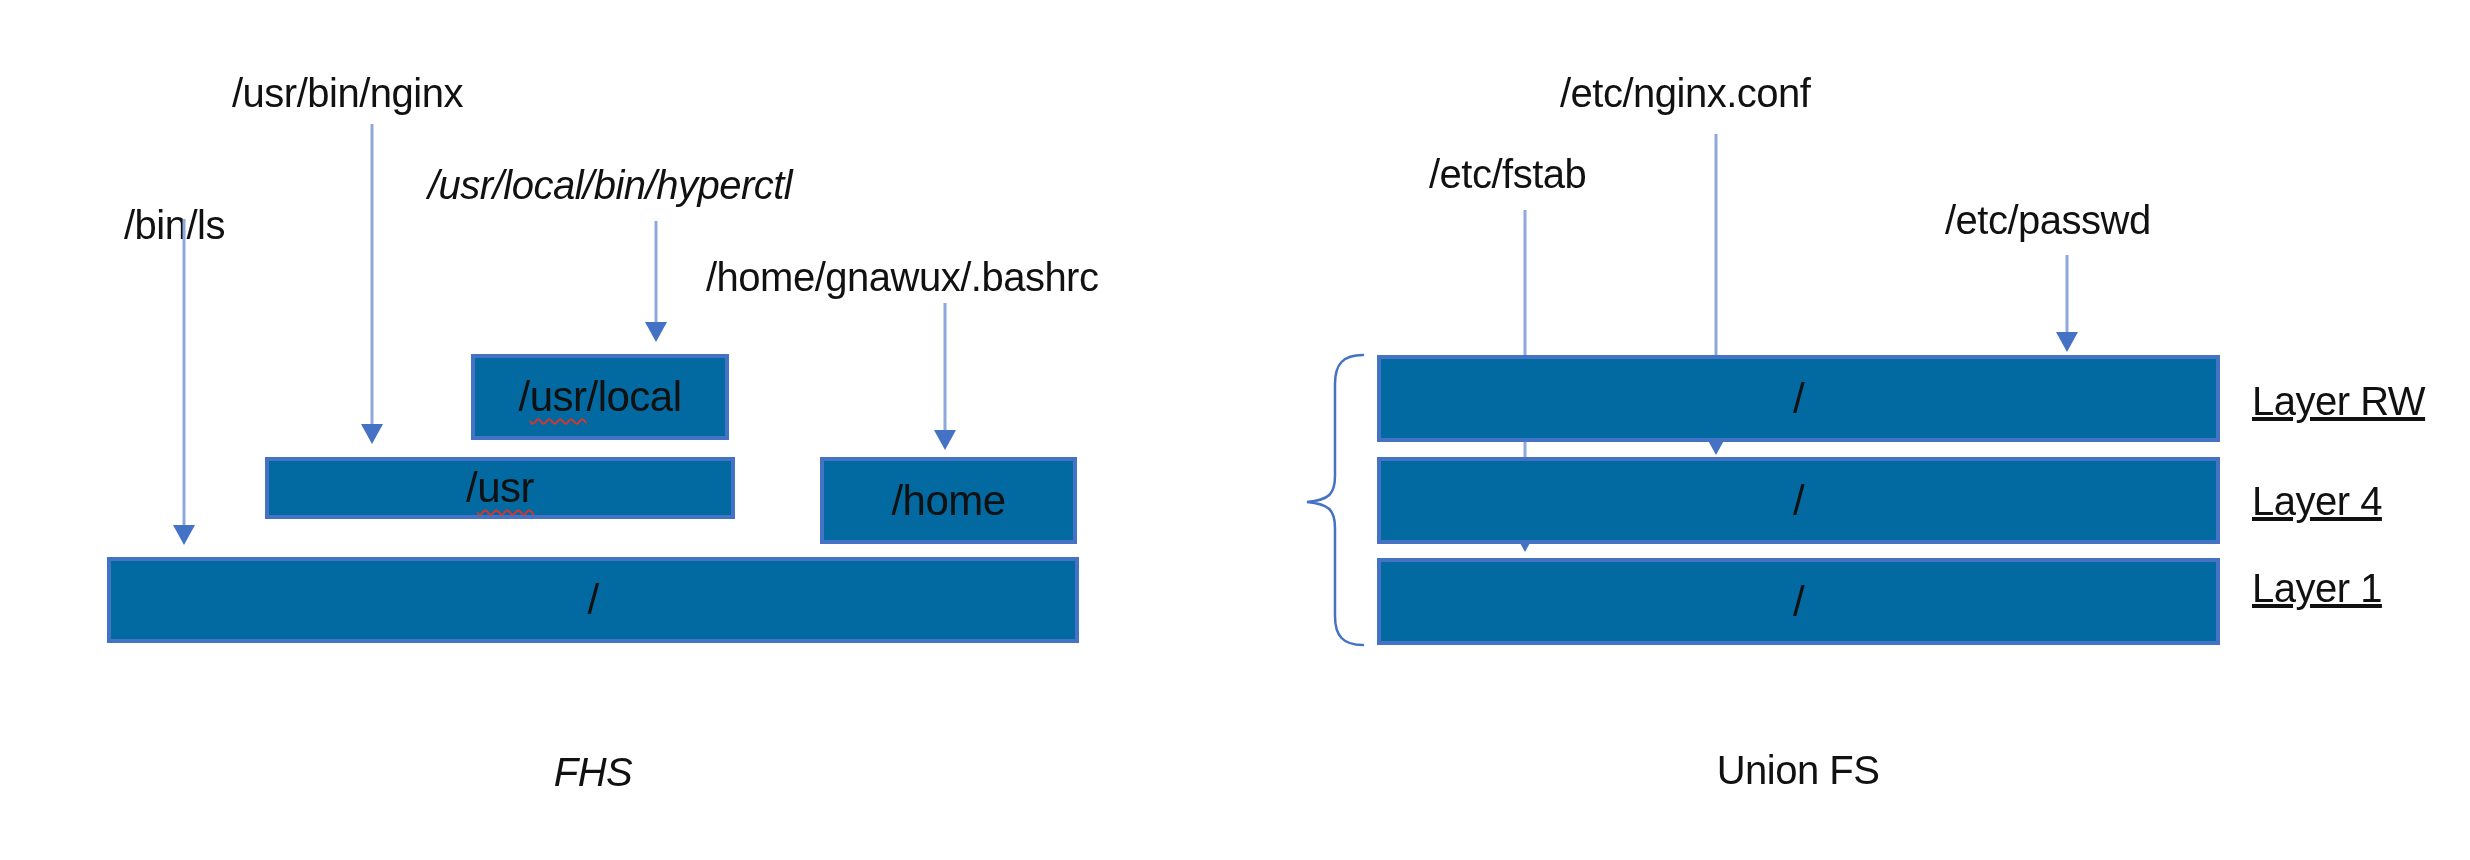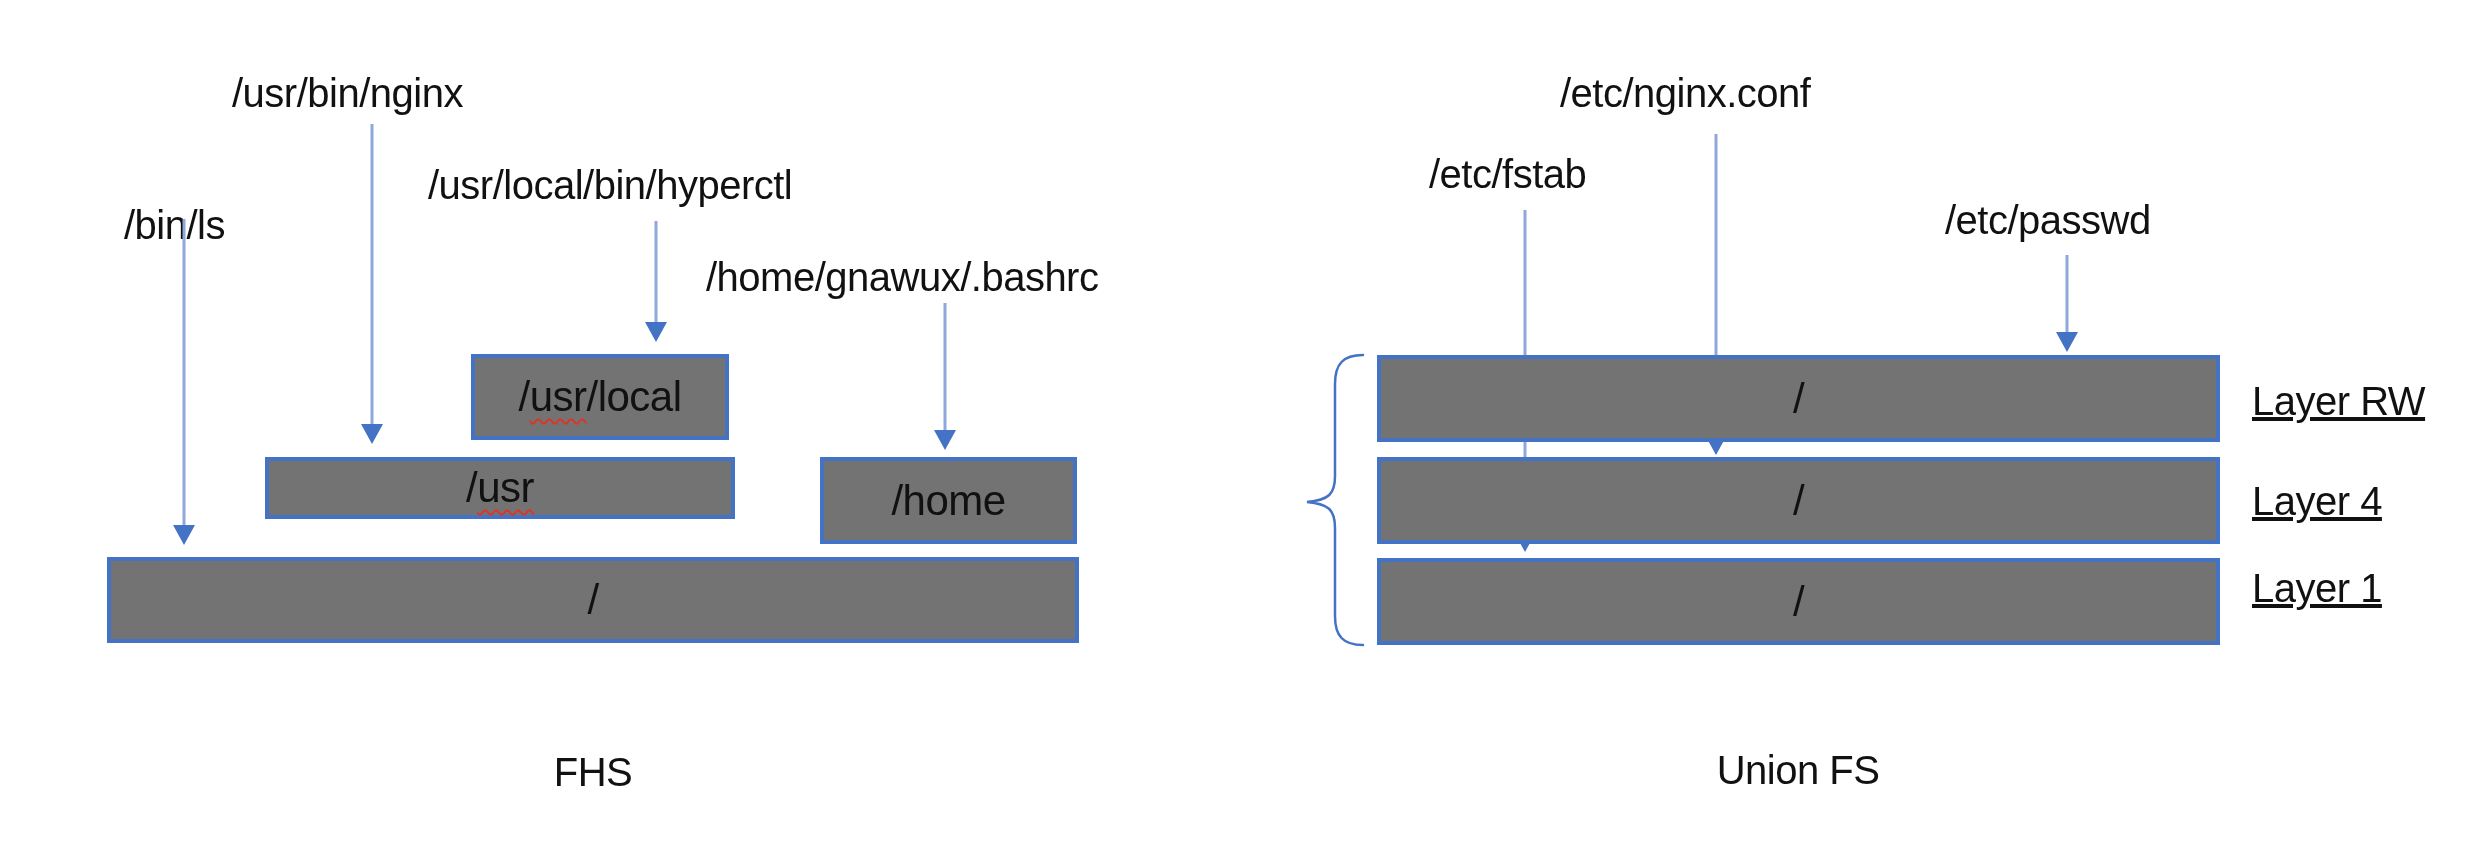--- a/index.html
+++ b/index.html
@@ -19,21 +19,21 @@
   .path-label {
     position: absolute;
     font-size: 40px;
     line-height: 48px;
     white-space: nowrap;
     letter-spacing: -0.5px;
   }
   .fsbox {
     position: absolute;
     border: 4px solid var(--color-accent, #4472C4);
-    background: #737373;
+    background: #0369a1;
     display: flex;
     align-items: center;
     justify-content: center;
     box-sizing: border-box;
   }
   .fsbox .boxlabel {
     font-size: 42px;
     line-height: 48px;
     white-space: pre;
     letter-spacing: -0.5px;
@@ -92,21 +92,21 @@
 </style>
 </head>
 <body>
 
 <div id="canvas">
 
   <div>
 
     <div class="path-label" style="left:232px; top:69px;">/usr/bin/nginx</div>
     <div class="path-label" style="left:124px; top:161px;margin-top:40px;">/bin/ls</div>
-    <div class="path-label" style="left:428px; top:161px;">/usr/local/bin/hyperctl</div>
+    <div class="path-label" style="left:428px; top:161px;font-style:italic;">/usr/local/bin/hyperctl</div>
     <div class="path-label" style="left:706px; top:253px;">/home/gnawux/.bashrc</div>
 
     <div class="arrow" style="left:173px; top:219px; height:326px;">
       <div class="shaft"></div>
       <div class="head"></div>
     </div>
     <div class="arrow" style="left:361px; top:124px; height:320px;">
       <div class="shaft"></div>
       <div class="head"></div>
     </div>
@@ -128,21 +128,21 @@
     </div>
 
     <div class="fsbox" style="left:820px; top:457px; width:257px; height:87px;">
       <div class="boxlabel">/home</div>
     </div>
 
     <div class="fsbox" style="left:107px; top:557px; width:972px; height:86px;">
       <div class="boxlabel">/</div>
     </div>
 
-    <div class="caption" style="left:483px; top:748px;">FHS</div>
+    <div class="caption" style="left:483px; top:748px;font-style:italic;">FHS</div>
   </div>
 
   <div>
 
     <div class="path-label" style="left:1560px; top:69px;">/etc/nginx.conf</div>
     <div class="path-label" style="left:1429px; top:150px;">/etc/fstab</div>
     <div class="path-label" style="left:1945px; top:196px;">/etc/passwd</div>
 
     <div class="arrow" style="left:1514px; top:210px; height:342px;">
       <div class="shaft"></div>

